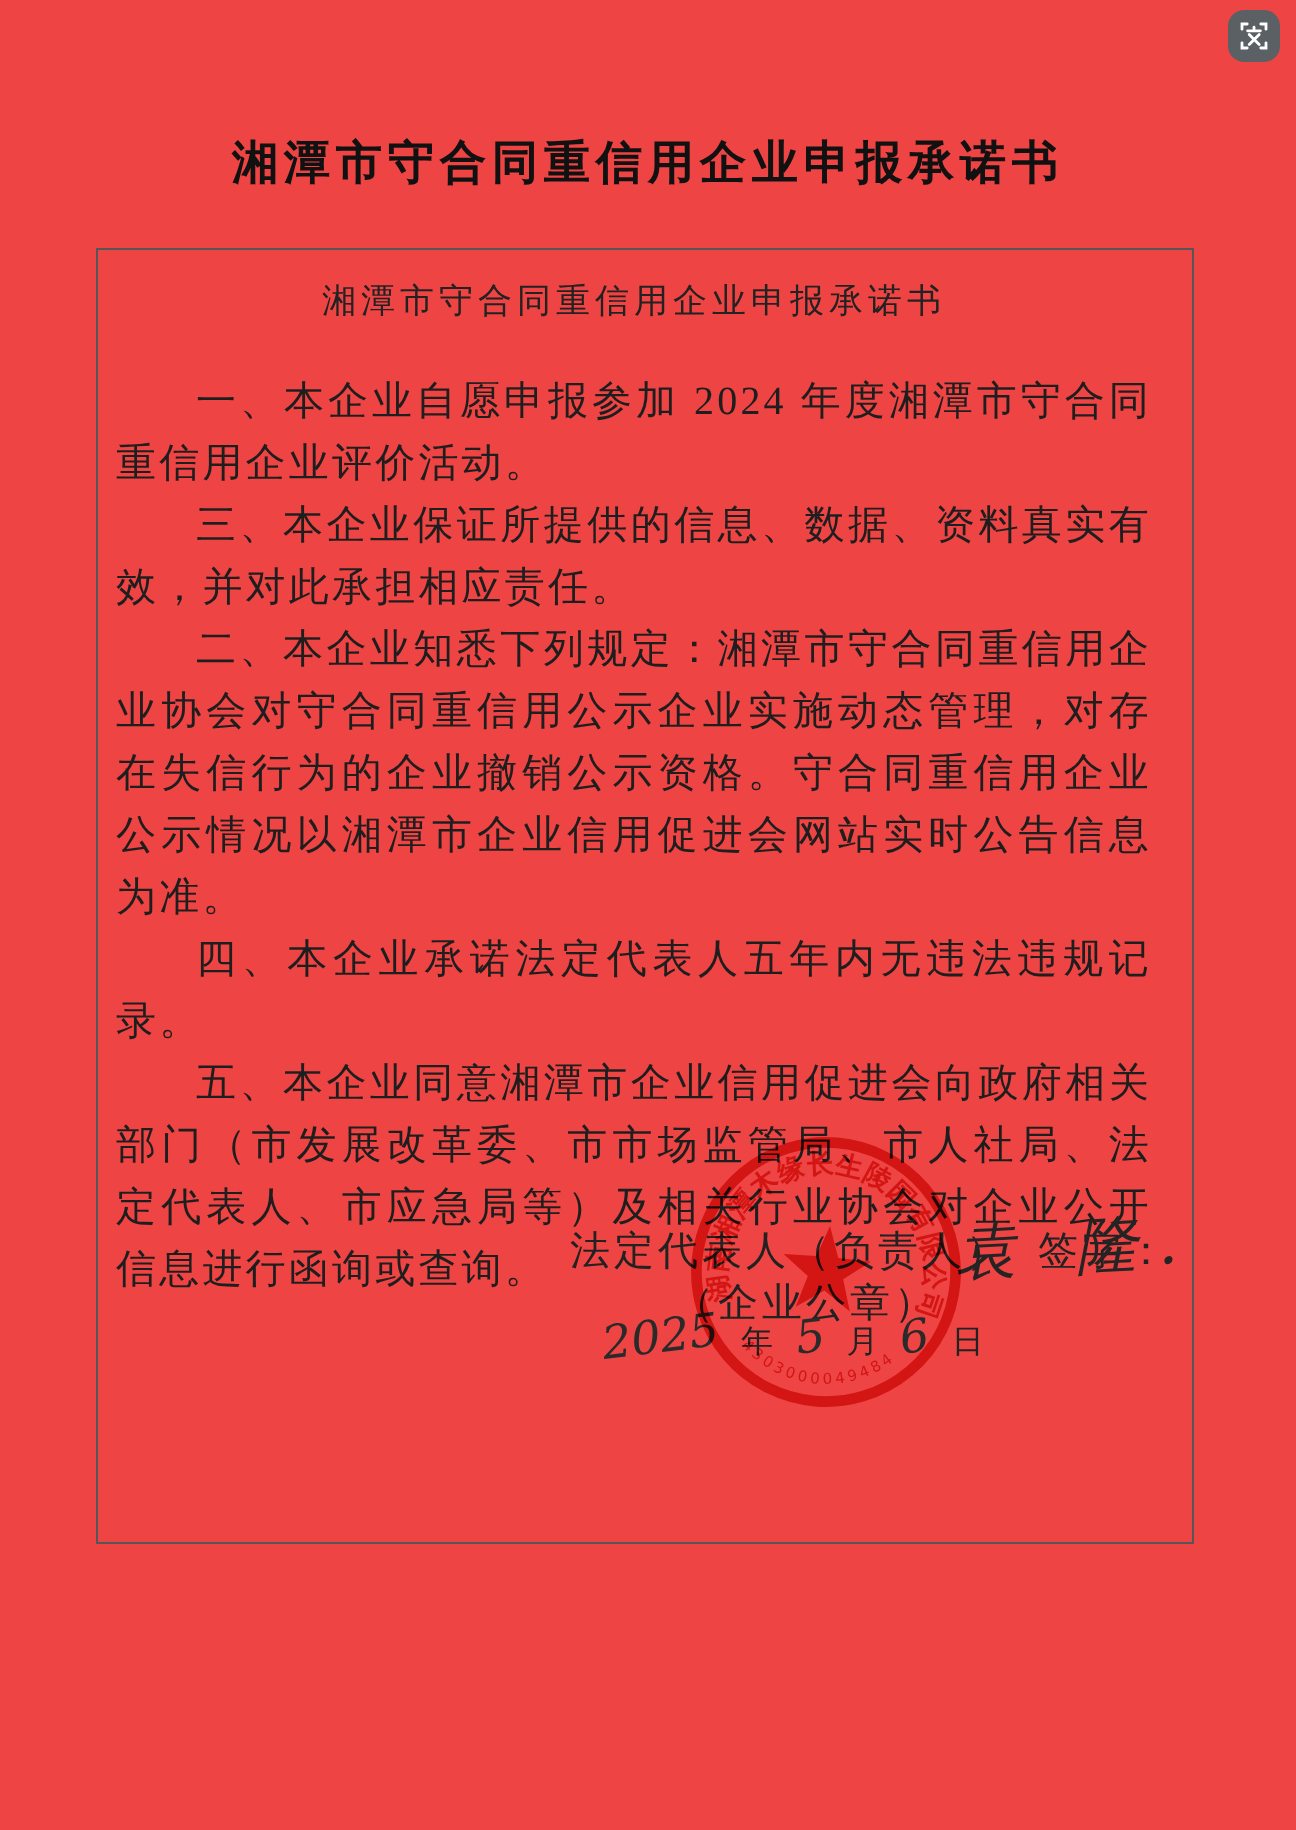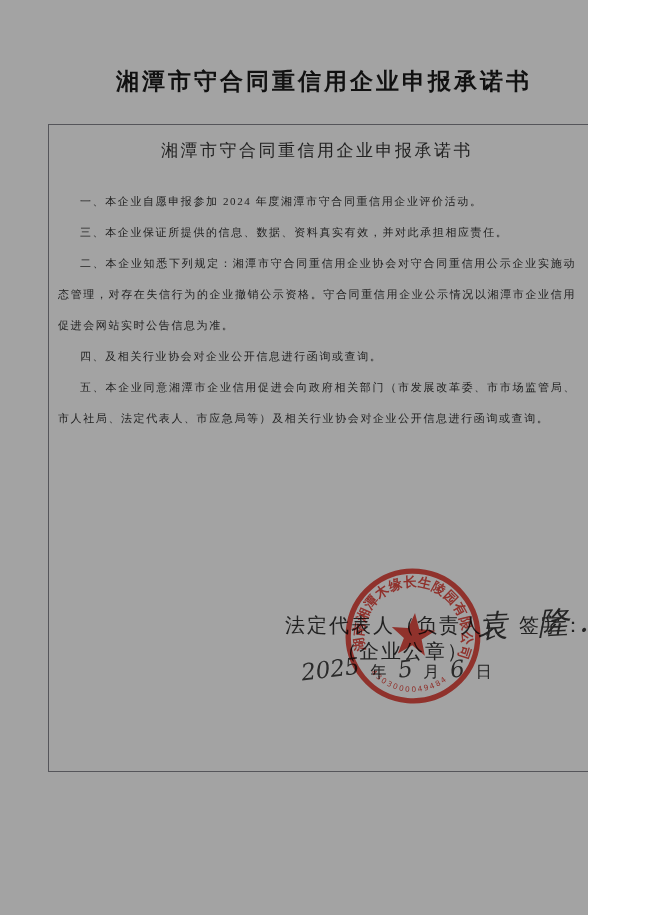--- a/index.html
+++ b/index.html
@@ -1,19 +1,19 @@
 <!DOCTYPE html>
 <html><head>
 <meta charset="utf-8">
 <style>
   html,body{margin:0;padding:0;background:#ffffff;}
   .screen{
     position:relative;
-    width:588px;height:915px;
-    background:#a3a3a3;
+    width:648px;height:915px;
+    background:#ef4444;
     font-family:"Liberation Serif","DejaVu Serif",serif;
     color:#1c1c1c;
     overflow:hidden;
   }
 
   
   .float-btn{
     position:absolute;top:5px;left:614px;
     width:26px;height:26px;
     background:#5b6065;border:none;border-radius:8px;
@@ -40,21 +40,21 @@
     padding:12px 20px 0 9px;
   }
   .inner-title{
     text-align:center;
     font-size:17px;letter-spacing:2.5px;
     margin:2px 0 24px 0;
     color:#222;
   }
   .body-text p{
     margin:0;
-    font-size:11px;
+    font-size:20px;
     line-height:31px;
     letter-spacing:1.6px;
     text-indent:2em;
     text-align:justify;
     color:#1e1e1e;
   }
 
   
   .sig-label{
     position:absolute;left:236px;top:487px;
@@ -123,21 +123,21 @@
   <h1 class="main-title">湘潭市守合同重信用企业申报承诺书</h1>
 
   <div class="doc-box">
 
     <div class="inner-title">湘潭市守合同重信用企业申报承诺书</div>
 
     <div class="body-text">
       <p>一、本企业自愿申报参加 2024 年度湘潭市守合同重信用企业评价活动。</p>
       <p>三、本企业保证所提供的信息、数据、资料真实有效，并对此承担相应责任。</p>
       <p>二、本企业知悉下列规定：湘潭市守合同重信用企业协会对守合同重信用公示企业实施动态管理，对存在失信行为的企业撤销公示资格。守合同重信用企业公示情况以湘潭市企业信用促进会网站实时公告信息为准。</p>
-      <p>四、及相关行业协会对企业公开信息进行函询或查询。</p>
+      <p>四、本企业承诺法定代表人五年内无违法违规记录。</p>
       <p>五、本企业同意湘潭市企业信用促进会向政府相关部门（市发展改革委、市市场监管局、市人社局、法定代表人、市应急局等）及相关行业协会对企业公开信息进行函询或查询。</p>
     </div>
 
     <div class="sig-label">法定代表人（负责人）  签字：</div>
 
     <div class="stamp-note">（企业公章）</div>
 
     <div class="sig-date">
       <span class="hand">2025</span><span class="date-suffix">年</span><span class="hand">5</span><span class="date-suffix">月</span><span class="hand">6</span><span class="date-suffix">日</span>
     </div>

